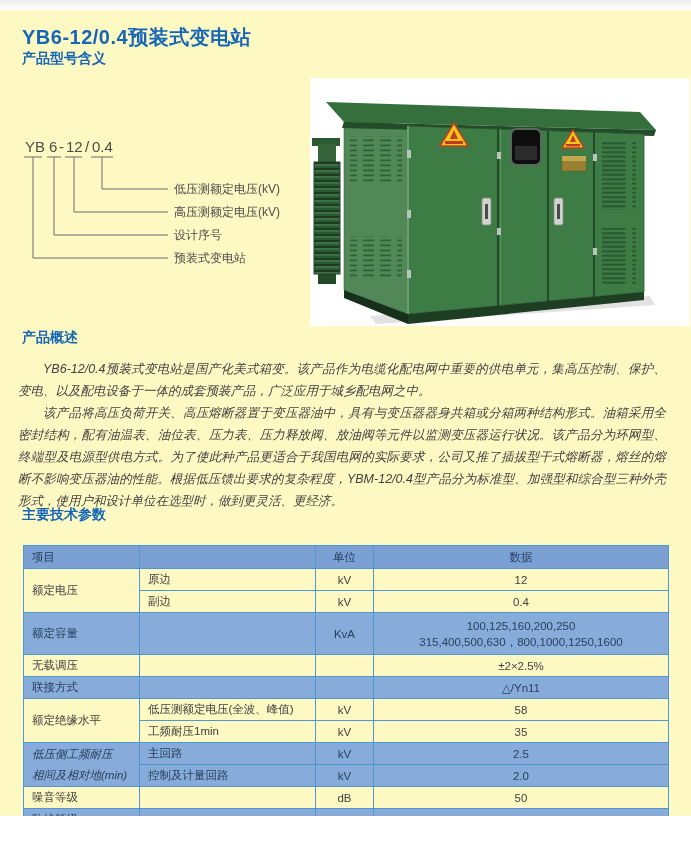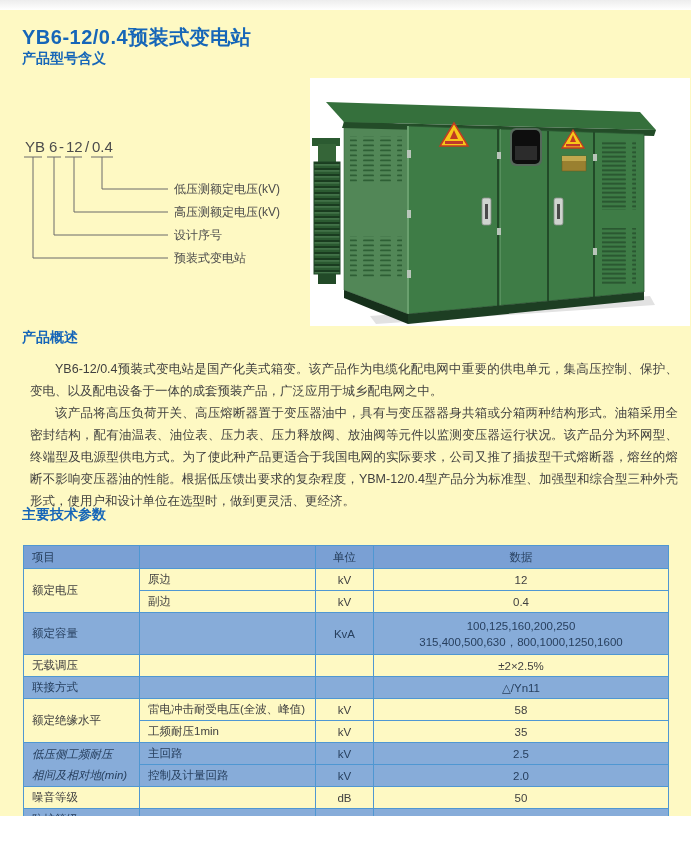--- a/index.html
+++ b/index.html
@@ -9,21 +9,21 @@
     background:linear-gradient(#ededed,#ffffff);}
   h1.page-title{position:absolute;left:22px;top:24px;margin:0;
     font-size:20px;font-weight:bold;color:#1666b8;letter-spacing:0.5px;}
   h2.sec{position:absolute;left:22px;margin:0;font-size:14px;font-weight:bold;color:#1666b8;}
   #h-model{top:50px;}
   #h-overview{top:329px;}
   #h-params{top:506px;text-align:center;}
   .model-svg{position:absolute;left:22px;top:136px;}
   .model-svg text{font-family:"Liberation Sans","DejaVu Sans",sans-serif;}
   .photo{position:absolute;left:310px;top:78px;width:380px;height:248px;background:#ffffff;}
-  .overview{position:absolute;left:30px;top:358px;width:648px;}
+  .overview{position:absolute;left:18px;top:358px;width:648px;font-style:italic;}
   .overview p{margin:0;font-size:12.5px;line-height:22px;color:#3f3f3f;text-indent:2em;text-align:justify;}
   table.spec{position:absolute;left:23px;top:545px;width:646px;border-collapse:collapse;table-layout:fixed;
     font-size:11.5px;}
   table.spec th,table.spec td{border:1px solid #4f97d2;padding:0 8px;height:21px;
     color:#414141;font-weight:normal;text-align:center;overflow:hidden;white-space:nowrap;}
   table.spec tr.hdr th{background:#7aa0d4;color:#28405f;height:22px;}
   table.spec td.blue{background:#87acd9;color:#28405f;}
   table.spec .l{text-align:left;}
   table.spec tr.tall td{height:41px;}
   .two-line span{display:block;line-height:16px;}
@@ -211,21 +211,21 @@
       <td>±2×2.5%</td>
     </tr>
     <tr>
       <td class="l blue">联接方式</td>
       <td class="blue"></td>
       <td class="blue"></td>
       <td class="blue">△/Yn11</td>
     </tr>
     <tr>
       <td class="l" rowspan="2">额定绝缘水平</td>
-      <td class="l">雷电冲击耐受电压(全波、峰值)</td>
+      <td class="l">低压测额定电压(全波、峰值)</td>
       <td>kV</td>
       <td>58</td>
     </tr>
     <tr>
       <td class="l">工频耐压1min</td>
       <td>kV</td>
       <td>35</td>
     </tr>
     <tr>
       <td class="blue lv-label" rowspan="2">

